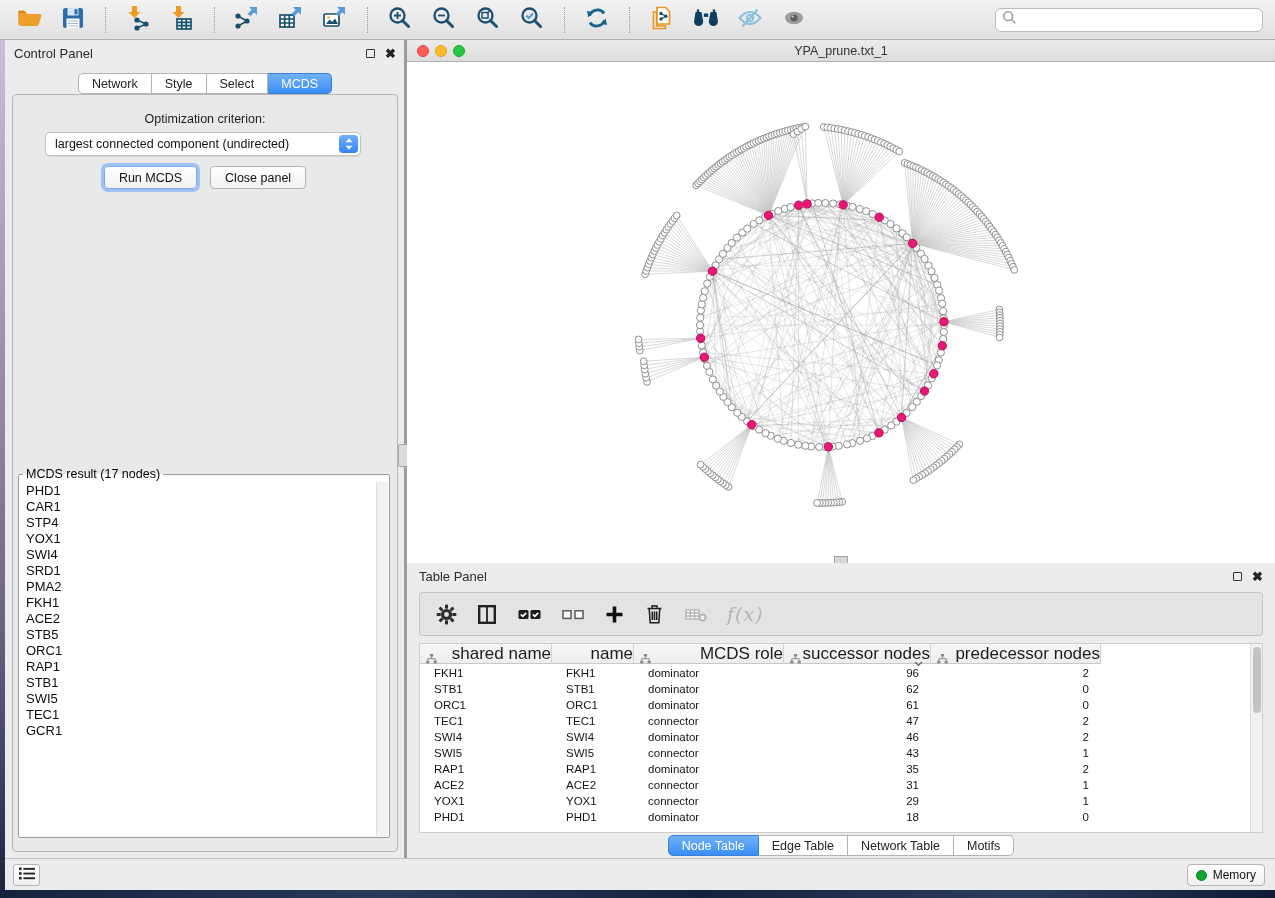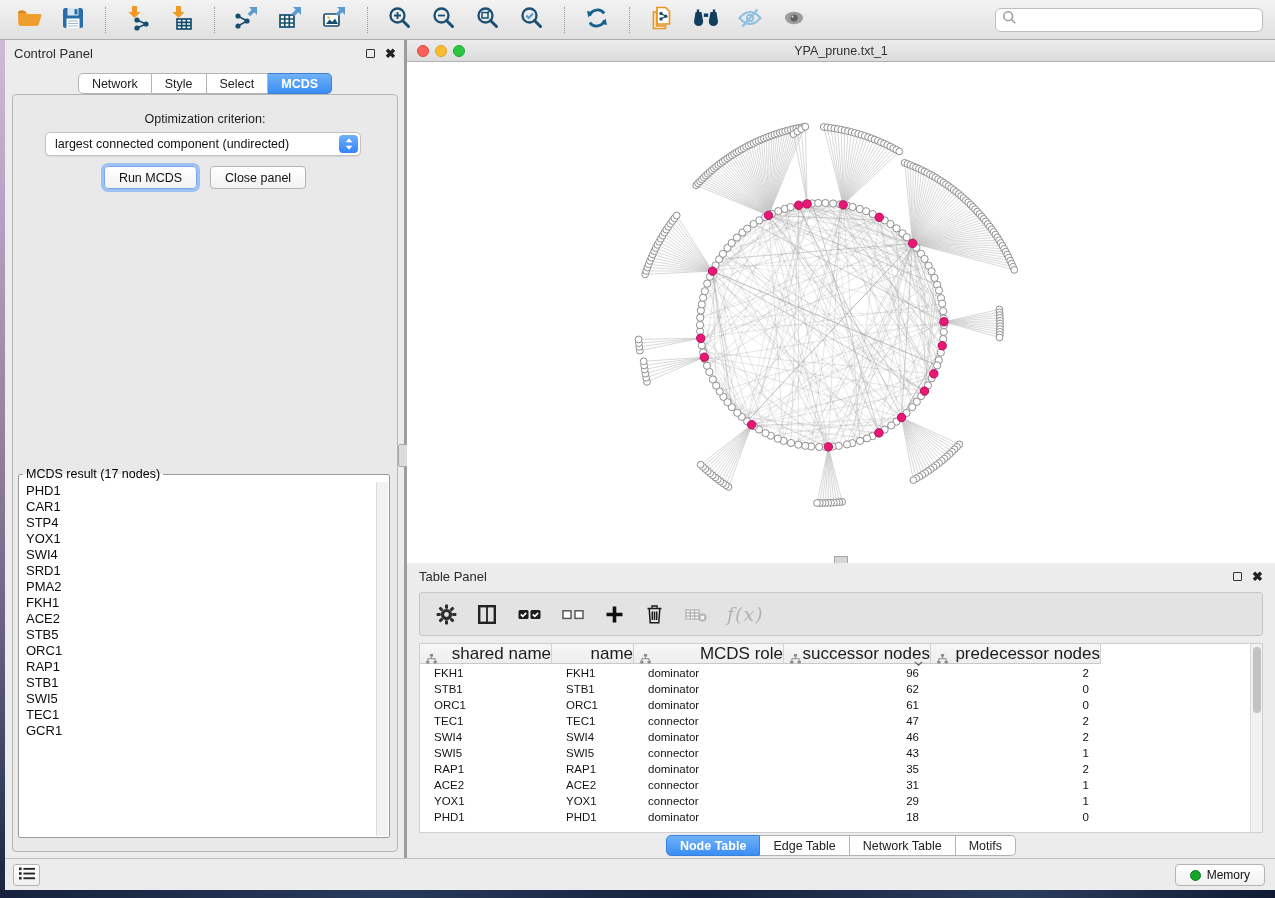--- a/index.html
+++ b/index.html
@@ -36,21 +36,21 @@
   .float-ic { width:9px; height:9px; border:1.6px solid #333; border-radius:1px; display:inline-block; }
   .close-ic { font-size:13px; font-weight:bold; color:#222; line-height:1; }
   .seg-row { position:absolute; left:0; right:0; display:flex; justify-content:center; }
   .cp-tabs { top:33px; }
   .seg {
     height:21px; padding:0 13px; display:flex; align-items:center; background:#fff;
     border:1px solid #b3b3b3; border-left:none; font-size:12.5px; color:#222;
   }
   .seg:first-child { border-left:1px solid #b3b3b3; border-radius:5px 0 0 5px; }
   .seg:last-child { border-radius:0 5px 5px 0; }
-  .seg.active { background:linear-gradient(#71b1f7,#3a8ef5); border-color:#3a7fd8; color:#fff;font-weight:bold; }
+  .seg.active { background:linear-gradient(#71b1f7,#3a8ef5); border-color:#3a7fd8; color:#fff; }
   .cp-pane {
     position:absolute; left:7px; top:54px; width:386px; height:758px;
     background:#e9e9e9; border:1px solid #b6b6b6; border-radius:4px;padding-left:31px;
   }
   .opt-label { position:absolute; left:0; right:0; top:17px; text-align:center; font-size:12.5px; color:#1d1d1d; }
   .mac-select {
     position:absolute; left:32px; top:37px; width:316px; height:24px; background:#fff;
     border:1px solid #c2c2c2; border-radius:5px; box-shadow:0 1px 1px rgba(0,0,0,.08);
     display:flex; align-items:center; font-size:12.5px; padding-left:9px; color:#111;
   }
@@ -112,21 +112,21 @@
   .td.num { text-align:right; padding-right:12px; }
   .td.txt { padding-left:14px; }
   .tscroll { position:absolute; right:0; top:0; bottom:0; width:12px; background:#f1f1f1; border-left:1px solid #dcdcdc; }
   .tthumb { position:absolute; left:1.5px; right:1.5px; top:3px; height:66px; background:#c3c3c3; border-radius:5px; }
   .bot-tabs { top:272px; }
   
   .statusbar { position:absolute; left:5px; top:858px; width:1270px; height:32px;
     background:#ececec; border-top:1px solid #c0c0c0; }
   .list-btn { position:absolute; left:8px; top:5px; width:27px; height:22px; background:linear-gradient(#fff,#f0f0f0);
     border:1px solid #b5b5b5; border-radius:3px; display:flex; align-items:center; justify-content:center; }
-  .mem-btn { position:absolute; right:10px; top:5px; height:22px; padding:0 14px;
+  .mem-btn { position:absolute; right:10px; top:5px; height:22px; padding:0 8px;
     background:linear-gradient(#fff,#f0f0f0); border:1px solid #b5b5b5; border-radius:4px;
     display:flex; align-items:center; gap:6px; font-size:12px; color:#111; }
   .mem-dot { width:11px; height:11px; border-radius:50%; background:#17a62d; border:1px solid #0d8020; }
 </style>
 </head>
 <body>
 
 <div class="app">
 
   <div class="toolbar">

